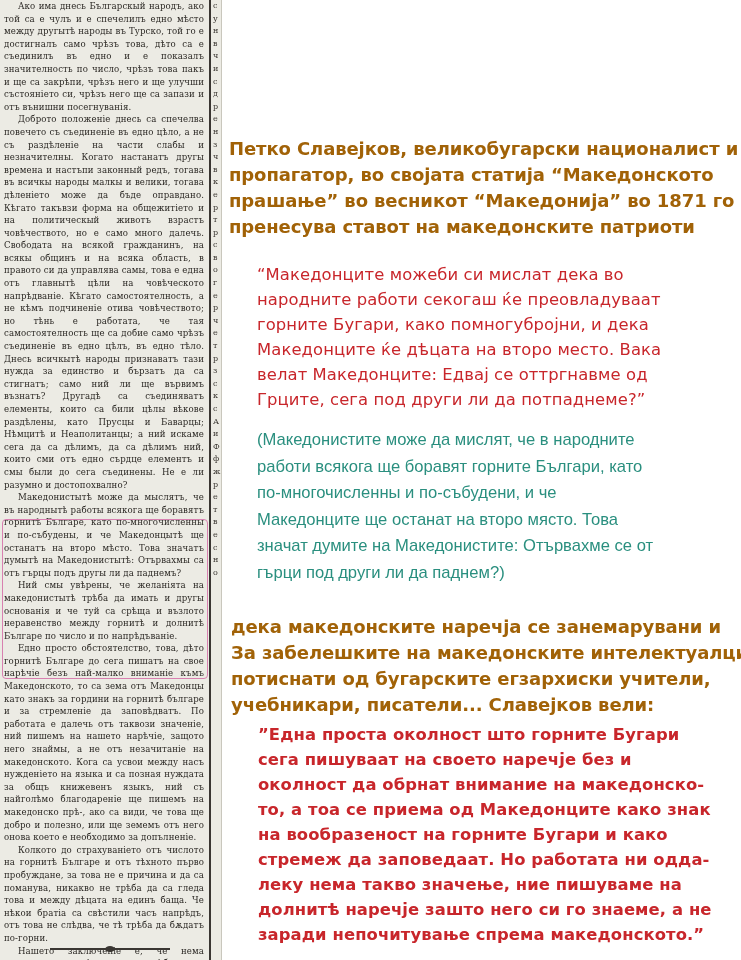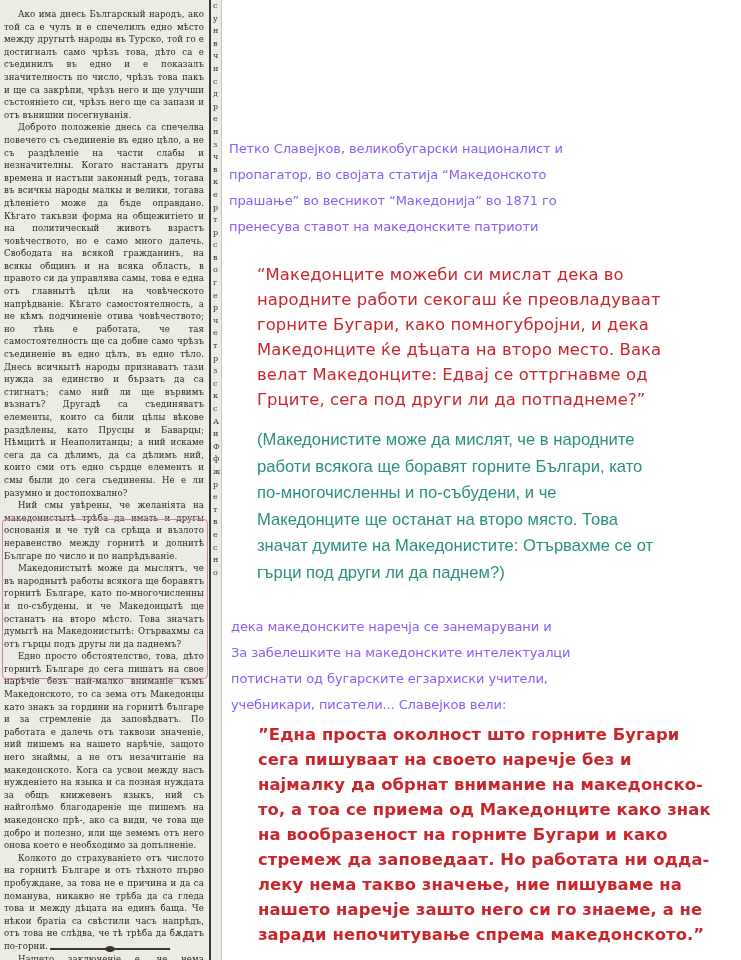--- a/index.html
+++ b/index.html
@@ -9,21 +9,21 @@
       font-family: "DejaVu Sans", sans-serif;
     }
     #newspaper {
       position: absolute; left: 0; top: 0; width: 222px; height: 960px;
       background: #ecebe4;
       overflow: hidden;
       box-sizing: border-box;
       border-right: 1px solid #c9c7bd;
     }
     #newspaper .col-main {
-      position: absolute; left: 4px; top: 8px; width: 200px; height: 802px;
+      position: absolute; left: 4px; top: 0; width: 200px; height: 802px;
       font-family: "DejaVu Serif", serif;
       font-size: 8.6px; line-height: 12.6px;
       color: #2b2824;
       text-align: justify;
       letter-spacing: 0.1px;
     }
     #newspaper .col-main p { margin: 0; text-indent: 14px; }
     #newspaper .col-rule {
       position: absolute; left: 209px; top: 0; width: 2px; height: 960px;
       background: #3a3632;
@@ -42,40 +42,40 @@
       position: absolute; left: 50px; top: 948px; width: 120px; height: 2px;
       background: #3a3632;
     }
     #newspaper .ornament::after {
       content: ""; position: absolute; left: 55px; top: -2px; width: 10px; height: 6px;
       background: #3a3632; border-radius: 50%;
     }
 
     .block { position: absolute; }
     .intro {
-      color: #8b5cf6; font-size: 13px; line-height: 26px; letter-spacing: -0.1px;
+      color: #a16207; font-size: 18px; line-height: 26px; letter-spacing: -0.1px; font-weight: bold;
     }
     .quote-red {
       color: #c8262b; font-size: 16.4px; line-height: 25px; letter-spacing: 0.1px;
     }
     .quote-teal {
       color: #2a8f7f; font-family: "Liberation Sans", sans-serif;
       font-size: 16.6px; line-height: 26.5px;
     }
     .line { display: block; white-space: nowrap; }
   </style>
 </head>
 <body>
 
 <div id="newspaper">
   <div class="col-main">
     <p>Ако има днесь Българскый народъ, ако той са е чулъ и е спечелилъ едно мѣсто между другытѣ народы въ Турско, той го е достигналъ само чрѣзъ това, дѣто са е съединилъ въ едно и е показалъ значителность по число, чрѣзъ това пакъ и ще са закрѣпи, чрѣзъ него и ще улучши състоянiето си, чрѣзъ него ще са запази и отъ вънишни посегнуванiя.</p>
     <p>Доброто положенiе днесь са спечелва повечето съ съединенiе въ едно цѣло, а не съ раздѣленiе на части слабы и незначителны. Когато настанатъ другы времена и настъпи законный редъ, тогава въ всичкы народы малкы и велики, тогава дѣленiето може да бъде оправдано. Кѣгато такъвзи форма на общежитiето и на политическый животъ взрастъ човѣчеството, но е само много далечь. Свободата на всякой гражданинъ, на всякы общинъ и на всяка область, в правото си да управлява самы, това е една отъ главнытѣ цѣли на човѣческото напрѣдванiе. Кѣгато самостоятелность, а не кѣмъ подчиненiе отива човѣчеството; но тѣнь е работата, че тая самостоятелность ще са добие само чрѣзъ съединенiе въ едно цѣлъ, въ едно тѣло. Днесь всичкытѣ народы признаватъ тази нужда за единство и бързатъ да са стигнатъ; само ний ли ще вървимъ възнатъ? Другадѣ са съединяватъ елементы, които са били цѣлы вѣкове раздѣлены, като Прусцы и Баварцы; Нѣмцитѣ и Неаполитанцы; а ний искаме сега да са дѣлимъ, да са дѣлимъ ний, които сми отъ едно сърдце елементъ и смы были до сега съединены. Не е ли разумно и достопохвално?</p>
+    <p>Македонистытѣ може да мыслятъ, че въ народнытѣ работы всякога ще боравятъ горнитѣ Българе, като по-многочисленны и по-събудены, и че Македонцытѣ ще останатъ на второ мѣсто. Това значатъ думытѣ на Македонистытѣ: Отървахмы са отъ гърцы подъ другы ли да паднемъ?</p>
     <p>Ний смы увѣрены, че желанiята на македонистытѣ трѣба да имать и другы основанiя и че туй са срѣща и възлото неравенство между горнитѣ и долнитѣ Българе по число и по напрѣдъванiе.</p>
-    <p>Македонистытѣ може да мыслятъ, че въ народнытѣ работы всякога ще боравятъ горнитѣ Българе, като по-многочисленны и по-събудены, и че Македонцытѣ ще останатъ на второ мѣсто. Това значатъ думытѣ на Македонистытѣ: Отървахмы са отъ гърцы подъ другы ли да паднемъ?</p>
     <p>Едно просто обстоятелство, това, дѣто горнитѣ Българе до сега пишатъ на свое нарѣчiе безъ най-малко вниманiе къмъ Македонското, то са зема отъ Македонцы като знакъ за гордини на горнитѣ българе и за стремленiе да заповѣдватъ. По работата е далечь отъ таквози значенiе, ний пишемъ на нашето нарѣчiе, защото него знаймы, а не отъ незачитанiе на македонското. Кога са усвои между насъ нужденiето на языка и са позная нуждата за общъ книжевенъ языкъ, ний съ найголѣмо благодаренiе ще пишемъ на македонско прѣ-, ако са види, че това ще добро и полезно, или ще земемъ отъ него онова което е необходимо за допълненiе.</p>
     <p>Колкото до страхуванiето отъ числото на горнитѣ Българе и отъ тѣхното първо пробуждане, за това не е причина и да са поманува, никакво не трѣба да са гледа това и между дѣцата на единъ баща. Че нѣкои братiа са свѣстили часъ напрѣдъ, отъ това не слѣдва, че тѣ трѣба да бѫдатъ по-горни.</p>
     <p>Нашето заключенiе е, че нема причины да са дѣлимъ и не трѣба да са дѣлимъ, ако обичамы народа си и неговото добро.</p>
   </div>
   <div class="col-rule"></div>
   <div class="col-side" id="sidecol">
       <div>с</div>
       <div>у</div>
       <div>н</div>
       <div>в</div>
@@ -154,20 +154,20 @@
 <div class="block intro" style="left:231px; top:614px;">
   <span class="line">дека македонските наречја се занемарувани и</span>
   <span class="line">За забелешките на македонските интелектуалци</span>
   <span class="line">потиснати од бугарските егзархиски учители,</span>
   <span class="line">учебникари, писатели... Славејков вели:</span>
 </div>
 
 <div class="block quote-red" style="left:258px; top:722px;font-weight:bold;">
   <span class="line">”Една проста околност што горните Бугари</span>
   <span class="line">сега пишуваат на своето наречје без и</span>
-  <span class="line">најмалку да обрнат внимание на македонско-</span>
+  <span class="line">околност да обрнат внимание на македонско-</span>
   <span class="line">то, а тоа се приема од Македонците како знак</span>
   <span class="line">на вообразеност на горните Бугари и како</span>
   <span class="line">стремеж да заповедаат. Но работата ни одда-</span>
   <span class="line">леку нема такво значење, ние пишуваме на</span>
-  <span class="line">нашето наречје зашто него си го знаеме, а не</span>
+  <span class="line">долнитѣ наречје зашто него си го знаеме, а не</span>
   <span class="line">заради непочитување спрема македонското.”</span>
 </div>
 
 </body></html>

